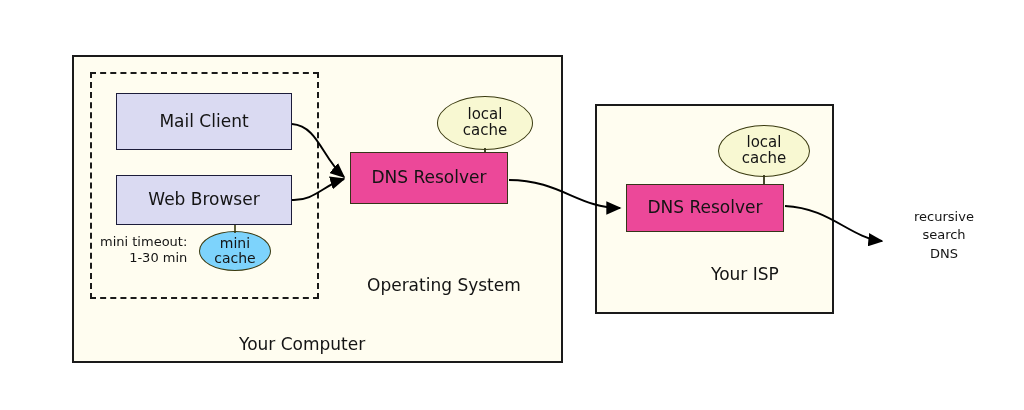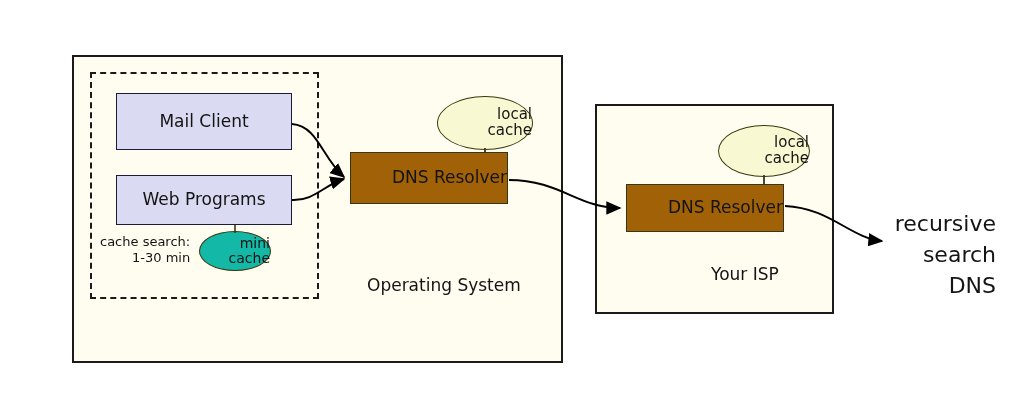--- a/index.html
+++ b/index.html
@@ -64,55 +64,54 @@
     font-size: 17px;
     line-height: 1.15;
     white-space: nowrap;
   }
 
   .node-client {
     background: #dadaf2;
     border: 1.6px solid #1c1c3a;
   }
   .node-resolver {
-    background: #a16207;
+    background: #ec4899;
     border: 1.6px solid #35351a;
-    justify-content: flex-end;
   }
 
   #mail-client-node   { left: 116px; top: 93px;  width: 176px; height: 57px; }
   #web-browser-node   { left: 116px; top: 175px; width: 176px; height: 50px; }
   #os-resolver-node   { left: 350px; top: 152px; width: 158px; height: 52px; }
   #isp-resolver-node  { left: 626px; top: 184px; width: 158px; height: 48px; }
 
   
   .ellipse {
     position: absolute;
     background: #f8f8d2;
     border: 1.4px solid #3a3a10;
     border-radius: 50%;
     box-sizing: border-box;
     display: flex;
     flex-direction: column;
-    align-items: flex-end;
+    align-items: center;
     justify-content: center;
     font-size: 15px;
     line-height: 1.05;
     text-align: center;
   }
   .ellipse span { display: block; }
 
   #os-local-cache   { left: 437px; top: 96px;  width: 96px; height: 54px; }
   #isp-local-cache  { left: 718px; top: 125px; width: 92px; height: 52px; }
 
   #mini-cache {
     left: 199px; top: 231px;
     width: 72px; height: 40px;
     font-size: 14px;
-    background: #14b8a6;
+    background: #7dd3fc;
     border: 1.3px solid #3a3a10;
   }
 
   
   .label {
     position: absolute;
     font-size: 17px;
     white-space: nowrap;
   }
   .label-small {
@@ -127,23 +126,23 @@
   #operating-system-label  { left: 367px; top: 275px; }
   #your-computer-label     { left: 239px; top: 334px; }
   #your-isp-label          { left: 711px; top: 264px; }
 
   #cache-timeout-label     { left: 100px; top: 234px; }
 
   #recursive-search-label {
     position: absolute;
     left: 892px; top: 208px;
     width: 104px;
-    font-size: 22px;
+    font-size: 13px;
     line-height: 1.42;
-    text-align: right;
+    text-align: center;
   }
   #recursive-search-label span { display: block; }
 
   
   #connectors {
     position: absolute;
     left: 0; top: 0;
     width: 1024px; height: 410px;
     pointer-events: none;
   }
@@ -157,21 +156,21 @@
 
   <div class="dashed-box" id="client-programs-box"></div>
 
   <div class="container-box" id="your-isp-box"></div>
 
   <div class="node node-client" id="mail-client-node">
     <span>Mail Client</span>
   </div>
 
   <div class="node node-client" id="web-browser-node">
-    <span>Web Programs</span>
+    <span>Web Browser</span>
   </div>
 
   <div class="node node-resolver" id="os-resolver-node">
     <span>DNS Resolver</span>
   </div>
 
   <div class="node node-resolver" id="isp-resolver-node">
     <span>DNS Resolver</span>
   </div>
 
@@ -184,27 +183,28 @@
     <span>local</span>
     <span>cache</span>
   </div>
 
   <div class="ellipse" id="mini-cache">
     <span>mini</span>
     <span>cache</span>
   </div>
 
   <div class="label-small" id="cache-timeout-label">
-    <div>cache search:</div>
+    <div>mini timeout:</div>
     <div>1-30 min</div>
   </div>
 
 
   <div class="label" id="operating-system-label">Operating System</div>
 
+  <div class="label" id="your-computer-label">Your Computer</div>
 
   <div class="label" id="your-isp-label">Your ISP</div>
 
   <div id="recursive-search-label">
     <span>recursive</span>
     <span>search</span>
     <span>DNS</span>
   </div>
 
   <svg id="connectors" viewBox="0 0 1024 410">

